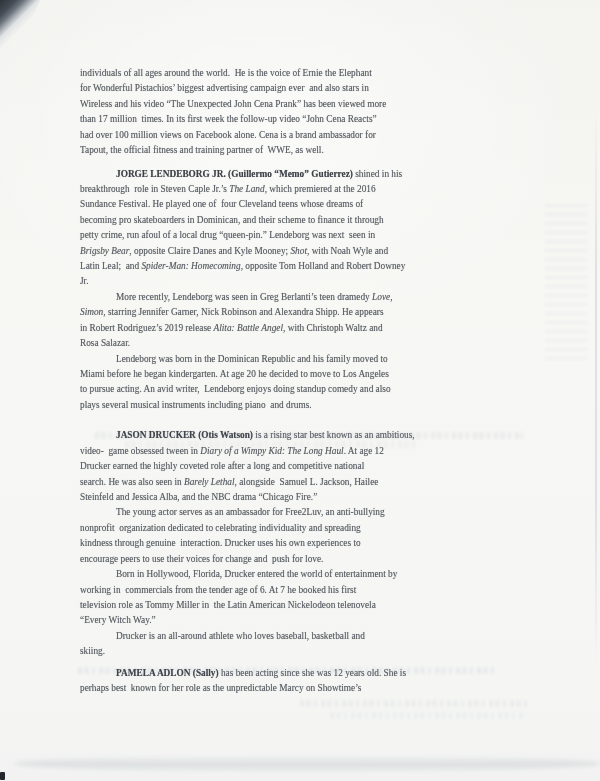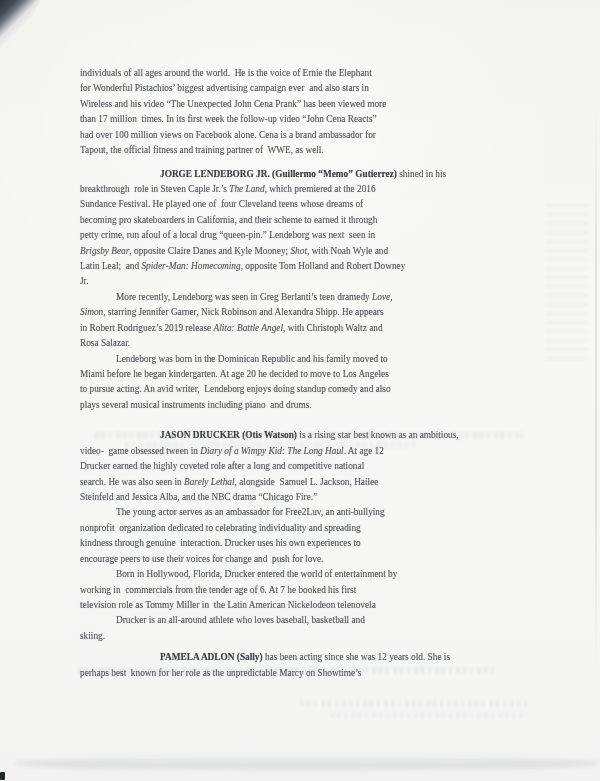--- a/index.html
+++ b/index.html
@@ -14,21 +14,21 @@
     position:absolute;left:80px;top:66px;width:456px;
     font-size:9.3px;line-height:15.42px;color:var(--ink,#595d63);
   }
   .section{margin:0;}
   .text-block .section:nth-child(2){margin-top:8px;}
   .text-block .section:nth-child(3){margin-top:15px;}
   .text-block .section:nth-child(4){margin-top:6px;}
   .para{margin:0;}
   .line{white-space:pre;text-shadow:0 0 .7px rgba(90,94,100,.55);}
   .line.indent{padding-left:36px;}
-  .b{font-weight:bold;color:var(--ink-bold,#3e4248);margin-left:44px;}
+  .b{font-weight:bold;color:var(--ink-bold,#3e4248);}
   .i{font-style:italic;}
 
   
   .corner-shade{
     position:absolute;top:0;left:0;width:40px;height:92px;
     clip-path:polygon(0 0,100% 0,0 100%);
     background:linear-gradient(135deg,#2e333b 0px,#454b54 11px,#6d747d 17px,#a8aeb5 22px,#e0e2e4 27px,rgba(246,246,243,0) 35px);
     filter:blur(.5px);
   }
   .corner-mark-bottom{
@@ -71,21 +71,21 @@
           <div class="line"><span>than 17 million  times. In its first week the follow-up video “John Cena Reacts”</span></div>
           <div class="line"><span>had over 100 million views on Facebook alone. Cena is a brand ambassador for</span></div>
           <div class="line"><span>Tapout, the official fitness and training partner of  WWE, as well.</span></div>
         </div>
       </div>
       <div class="section">
         <div class="para">
           <div class="line indent"><span class="b">JORGE LENDEBORG JR. (Guillermo “Memo” Gutierrez)</span><span> shined in his</span></div>
           <div class="line"><span>breakthrough  role in Steven Caple Jr.’s </span><span class="i">The Land</span><span>, which premiered at the 2016</span></div>
           <div class="line"><span>Sundance Festival. He played one of  four Cleveland teens whose dreams of</span></div>
-          <div class="line"><span>becoming pro skateboarders in California, and their scheme to earned it through</span></div>
+          <div class="line"><span>becoming pro skateboarders in Dominican, and their scheme to finance it through</span></div>
           <div class="line"><span>petty crime, run afoul of a local drug “queen-pin.” Lendeborg was next  seen in</span></div>
           <div class="line"><span class="i">Brigsby Bear</span><span>, opposite Claire Danes and Kyle Mooney; </span><span class="i">Shot</span><span>, with Noah Wyle and</span></div>
           <div class="line"><span>Latin Leal;  and </span><span class="i">Spider-Man: Homecoming</span><span>, opposite Tom Holland and Robert Downey</span></div>
           <div class="line"><span>Jr.</span></div>
         </div>
         <div class="para">
           <div class="line indent"><span>More recently, Lendeborg was seen in Greg Berlanti’s teen dramedy </span><span class="i">Love,</span></div>
           <div class="line"><span class="i">Simon</span><span>, starring Jennifer Garner, Nick Robinson and Alexandra Shipp. He appears</span></div>
           <div class="line"><span>in Robert Rodriguez’s 2019 release </span><span class="i">Alita: Battle Angel</span><span>, with Christoph Waltz and</span></div>
           <div class="line"><span>Rosa Salazar.</span></div>
@@ -108,20 +108,21 @@
         <div class="para">
           <div class="line indent"><span>The young actor serves as an ambassador for Free2Luv, an anti-bullying</span></div>
           <div class="line"><span>nonprofit  organization dedicated to celebrating individuality and spreading</span></div>
           <div class="line"><span>kindness through genuine  interaction. Drucker uses his own experiences to</span></div>
           <div class="line"><span>encourage peers to use their voices for change and  push for love.</span></div>
         </div>
         <div class="para">
           <div class="line indent"><span>Born in Hollywood, Florida, Drucker entered the world of entertainment by</span></div>
           <div class="line"><span>working in  commercials from the tender age of 6. At 7 he booked his first</span></div>
           <div class="line"><span>television role as Tommy Miller in  the Latin American Nickelodeon telenovela</span></div>
+          <div class="line"><span>“Every Witch Way.”</span></div>
         </div>
         <div class="para">
           <div class="line indent"><span>Drucker is an all-around athlete who loves baseball, basketball and</span></div>
           <div class="line"><span>skiing.</span></div>
         </div>
       </div>
       <div class="section">
         <div class="para">
           <div class="line indent"><span class="b">PAMELA ADLON (Sally)</span><span> has been acting since she was 12 years old. She is</span></div>
           <div class="line"><span>perhaps best  known for her role as the unpredictable Marcy on Showtime’s</span></div>

